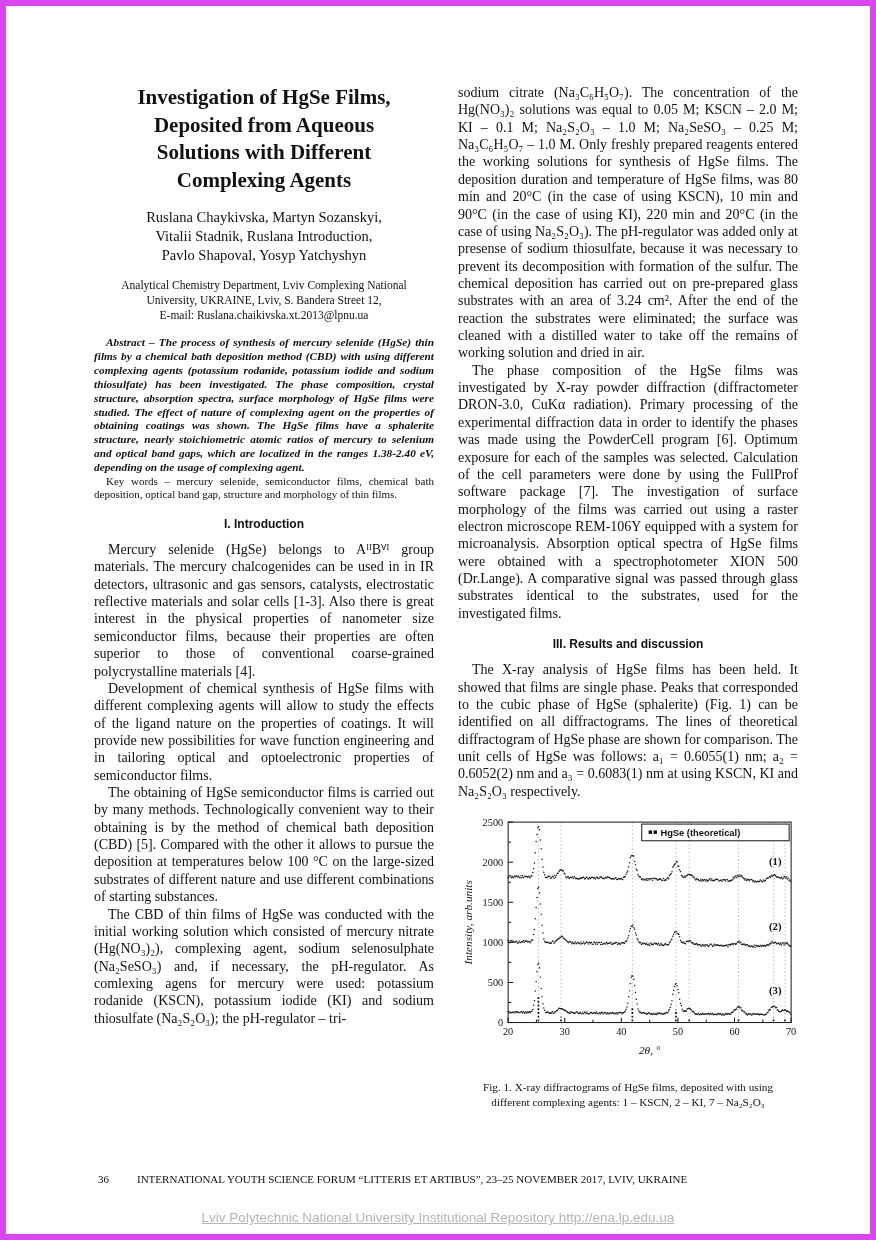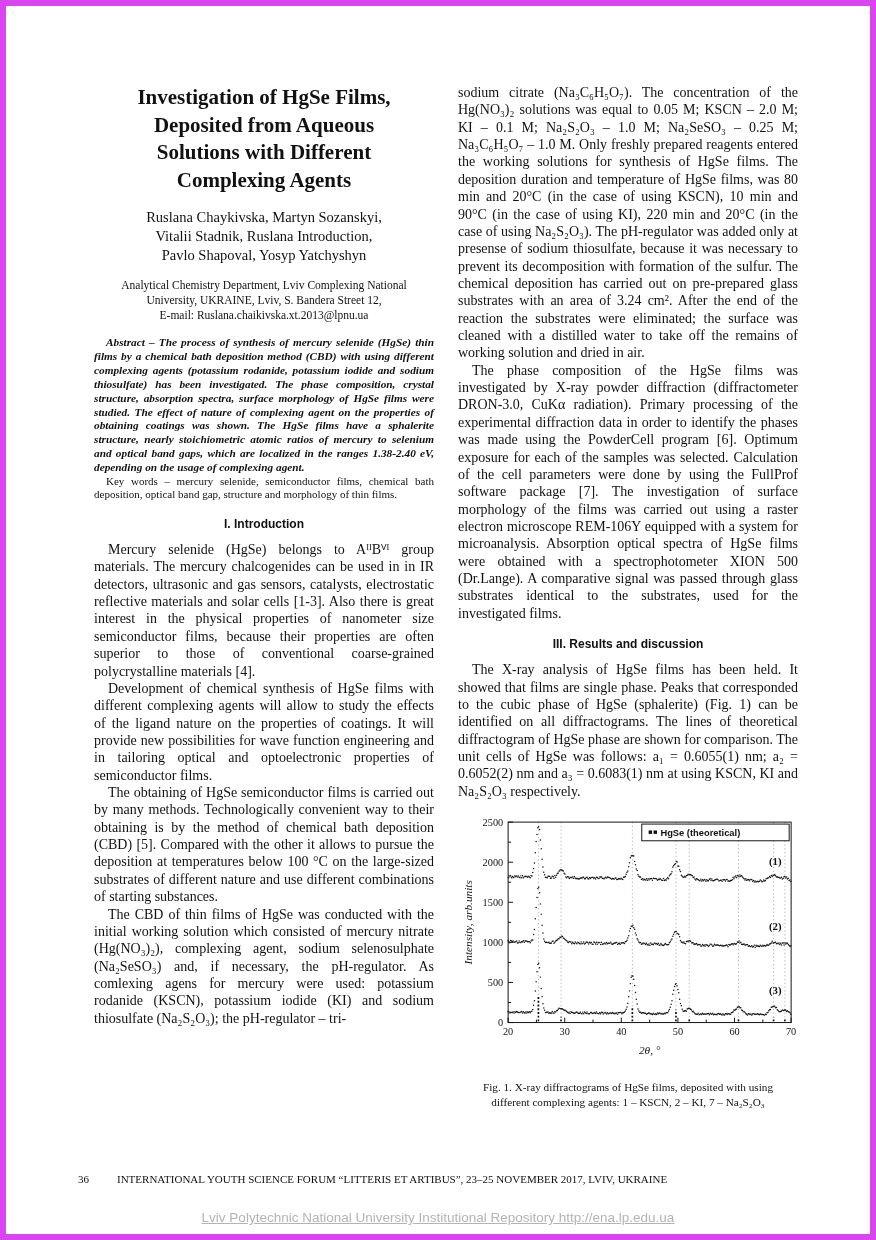--- a/index.html
+++ b/index.html
@@ -43,21 +43,21 @@
   }
   .body-p{
     font-size:14px;text-align:justify;line-height:1.24;margin:0;
   }
   .body-p.indent{text-indent:14px;}
   figure{margin:10px 0 0;padding:0;text-align:center;}
   figcaption{
     font-size:11.2px;line-height:1.3;margin-top:4px;text-align:center;
   }
   .footer{
-    position:absolute;left:72px;top:1167px;width:704px;
+    position:absolute;left:92px;top:1167px;width:704px;
     font-size:11px;display:flex;align-items:baseline;
   }
   .footer .pageno{margin-right:28px;}
   .watermark{
     position:absolute;left:0;top:1204px;width:100%;
     text-align:center;
     font-family:"Liberation Sans",sans-serif;
     font-size:13.5px;color:#b4b4b4;text-decoration:underline;
   }
   

